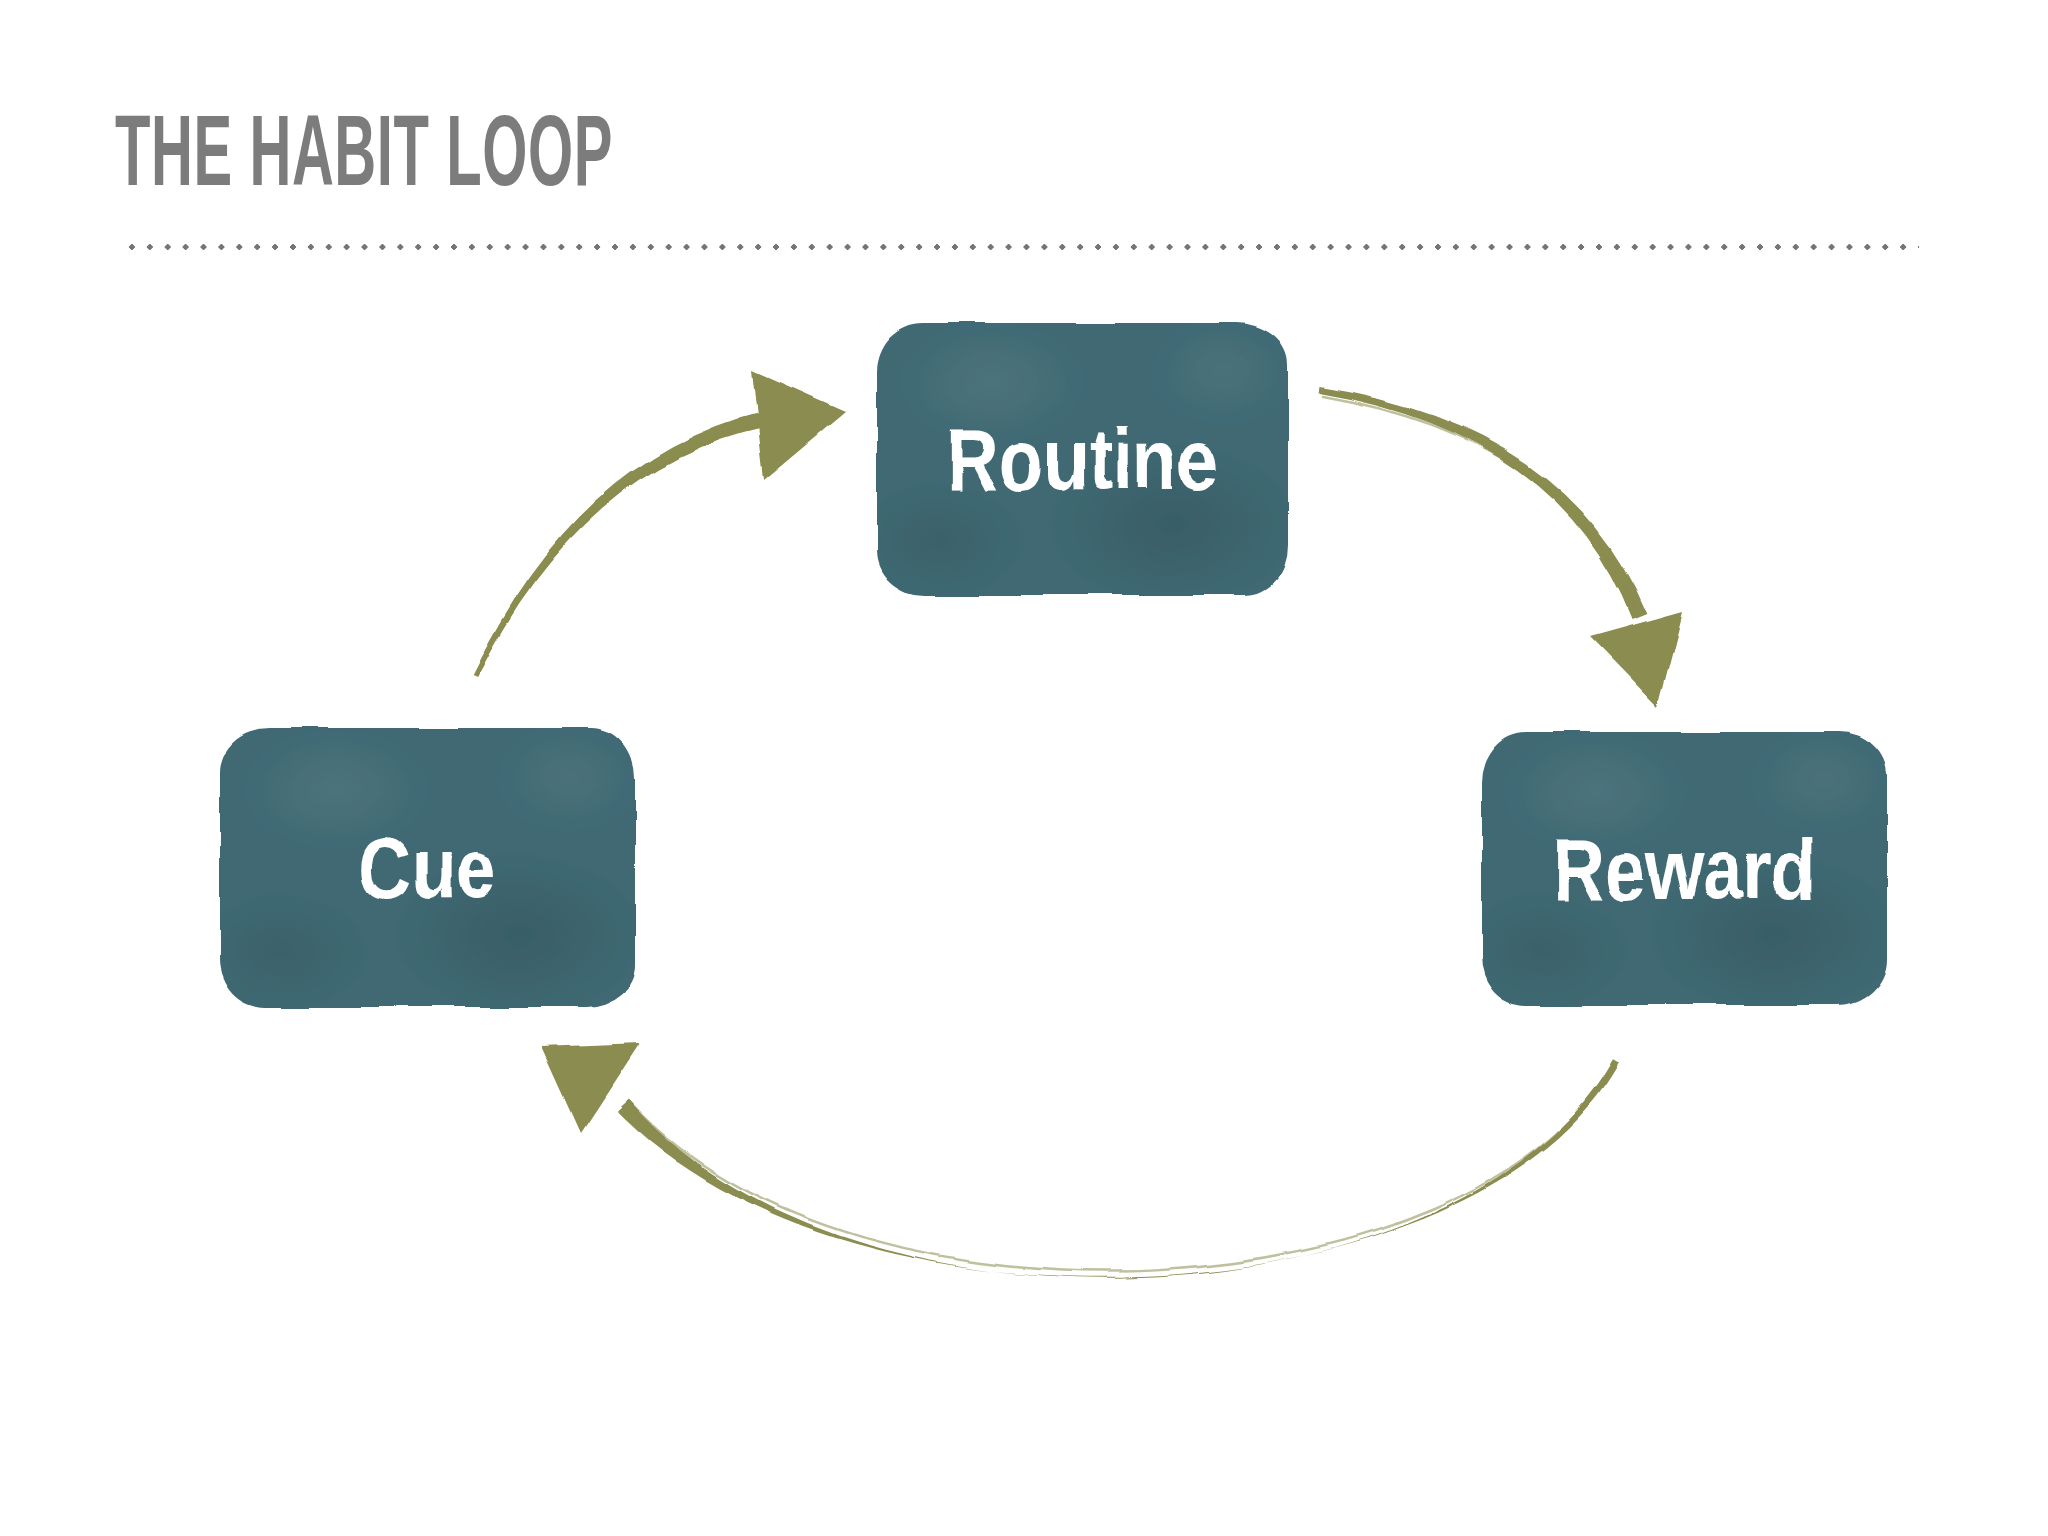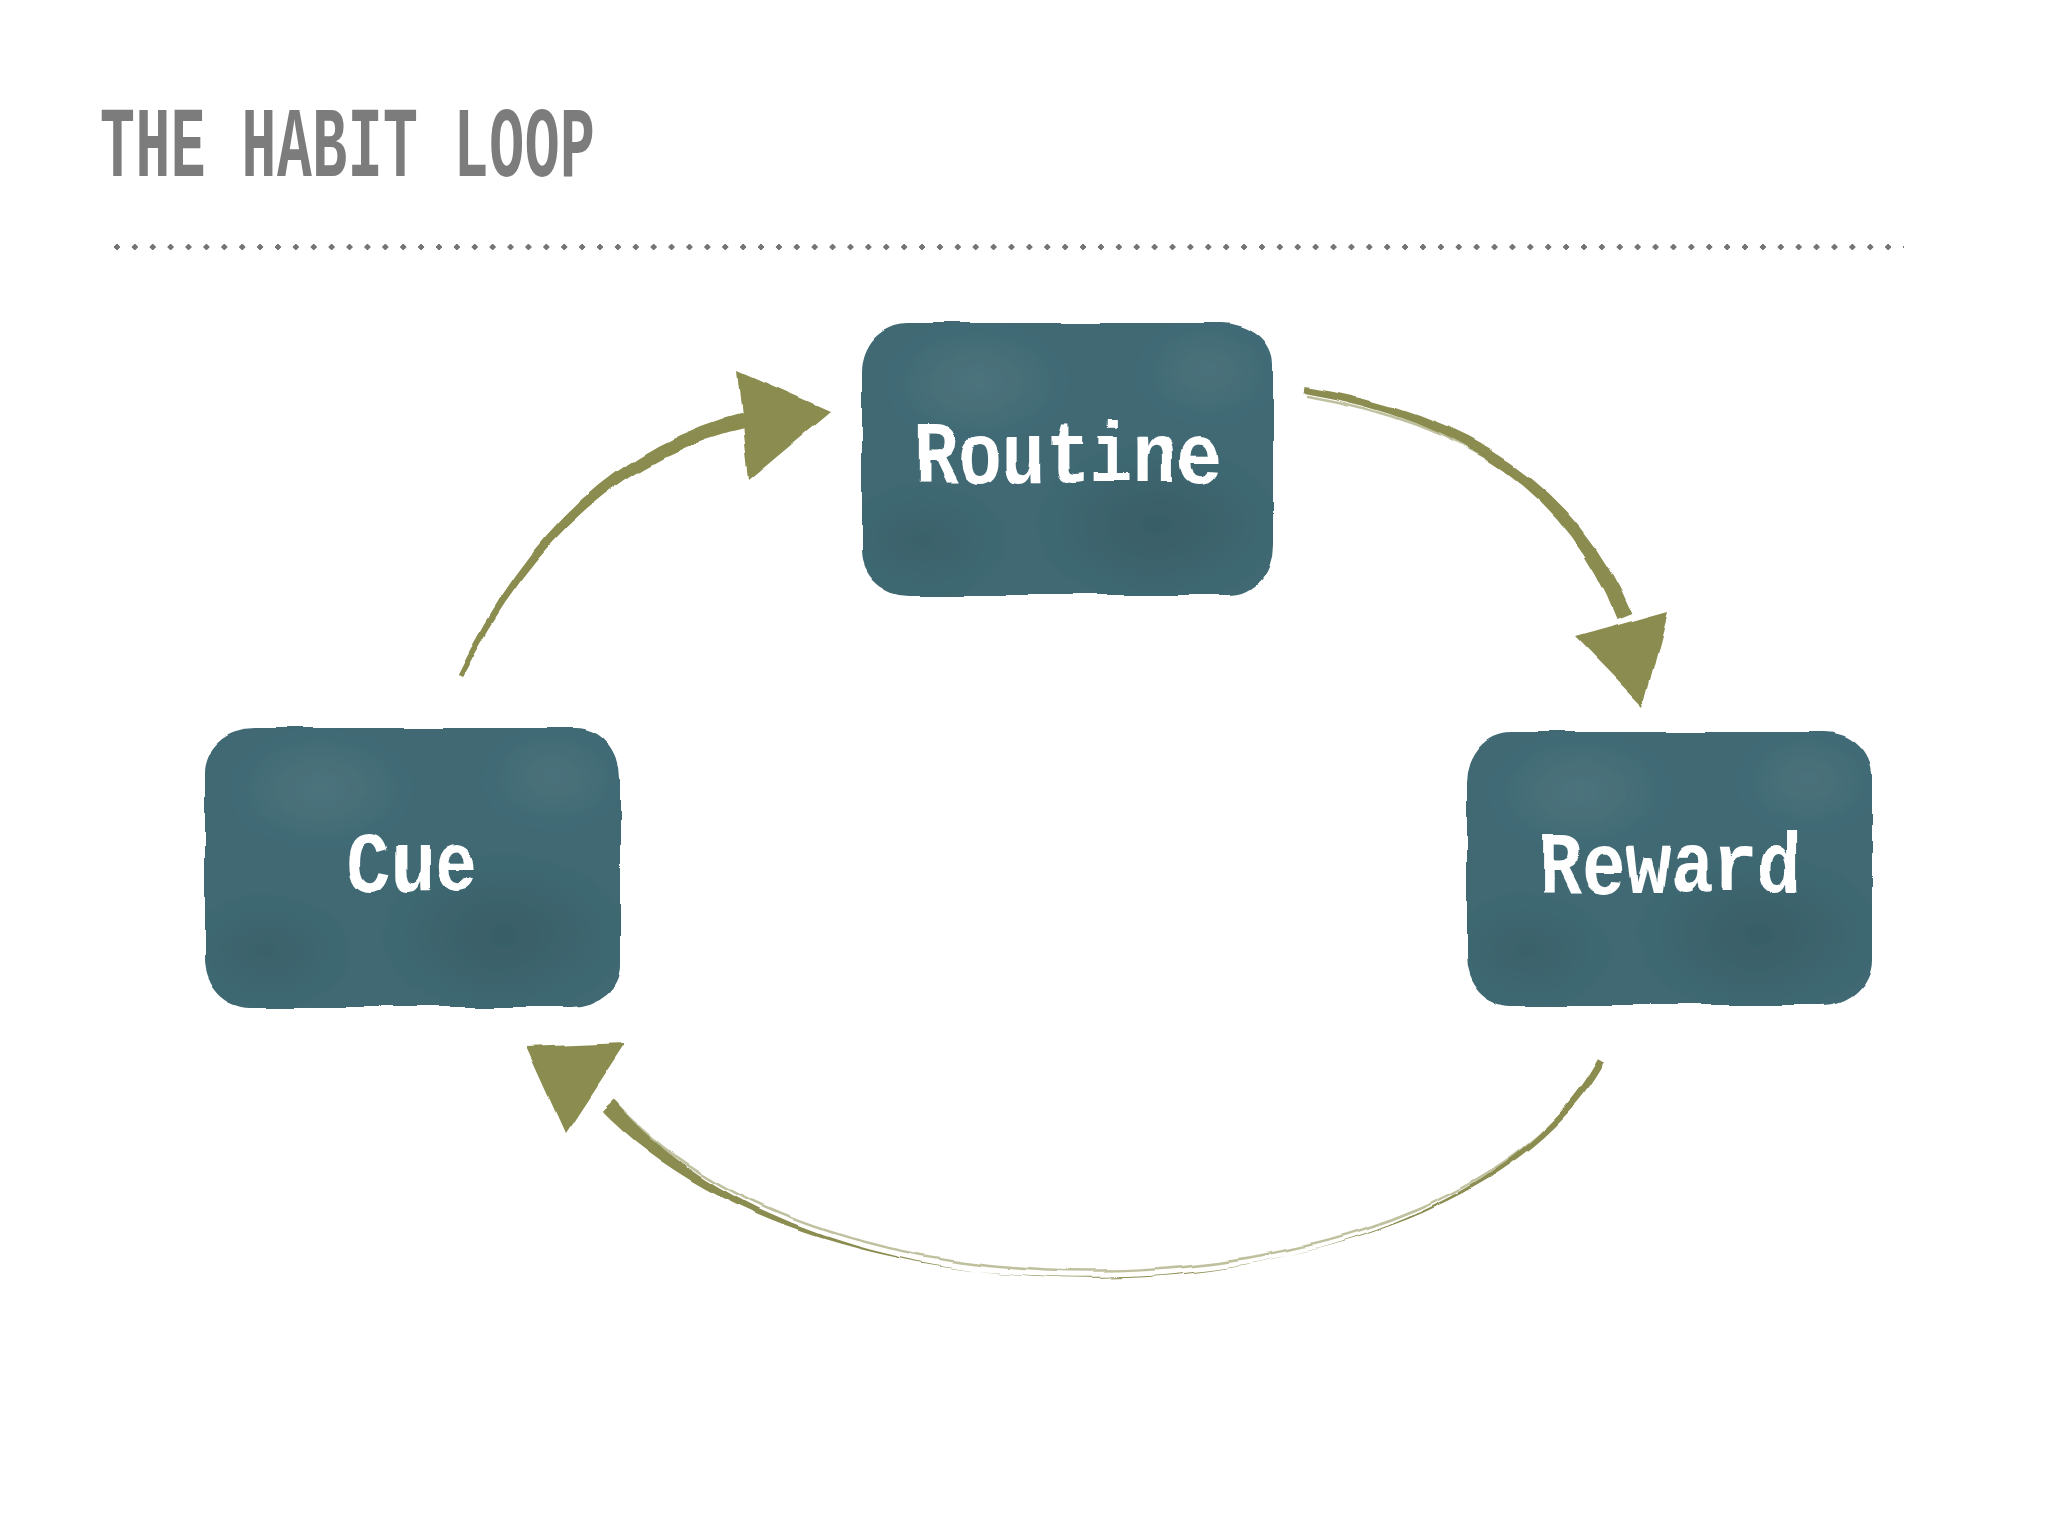--- a/index.html
+++ b/index.html
@@ -10,21 +10,22 @@
     --divider-dot: #757575;
     --background: #ffffff;
   }
   html, body { margin: 0; padding: 0; background: var(--background); }
   .canvas {
     position: relative;
     width: 1904px;
     height: 1536px;
     background: var(--background);
     overflow: hidden;
-    font-family: Liberation Mono, monospace;
+    font-family: Liberation Sans, sans-serif;
+    margin-left: 15px;
   }
   .title {
     position: absolute;
     left: 100px;
     top: 100px;
     font-size: 100px;
     font-weight: bold;
     letter-spacing: 1px;
     color: var(--title-text);
     white-space: nowrap;

